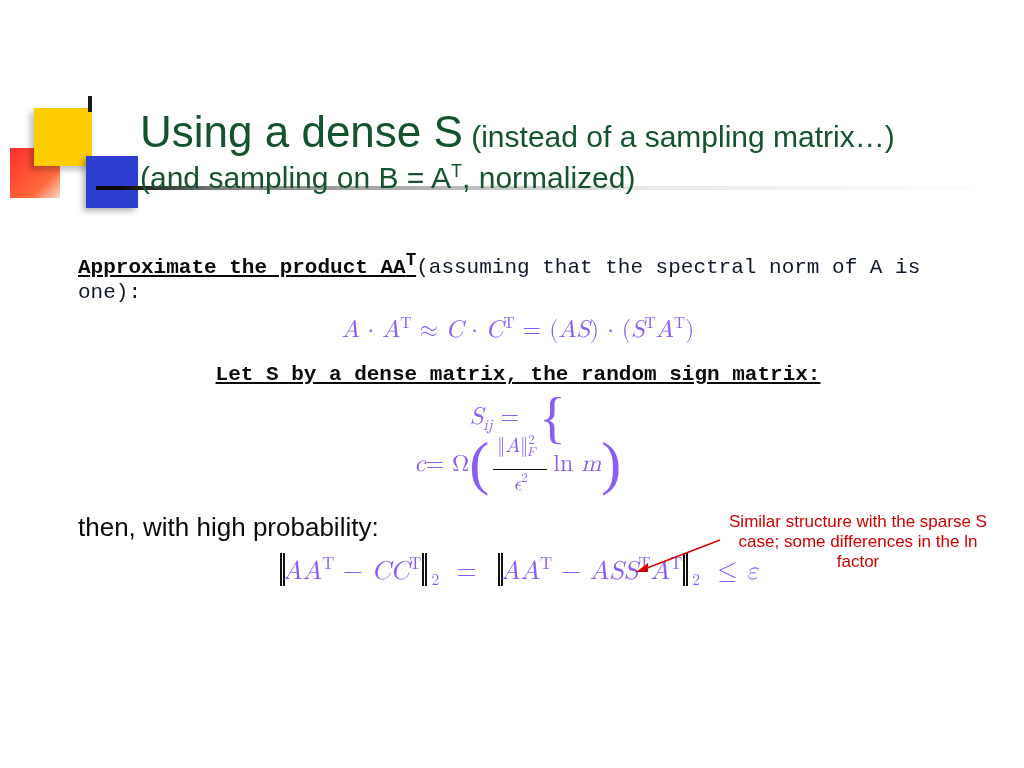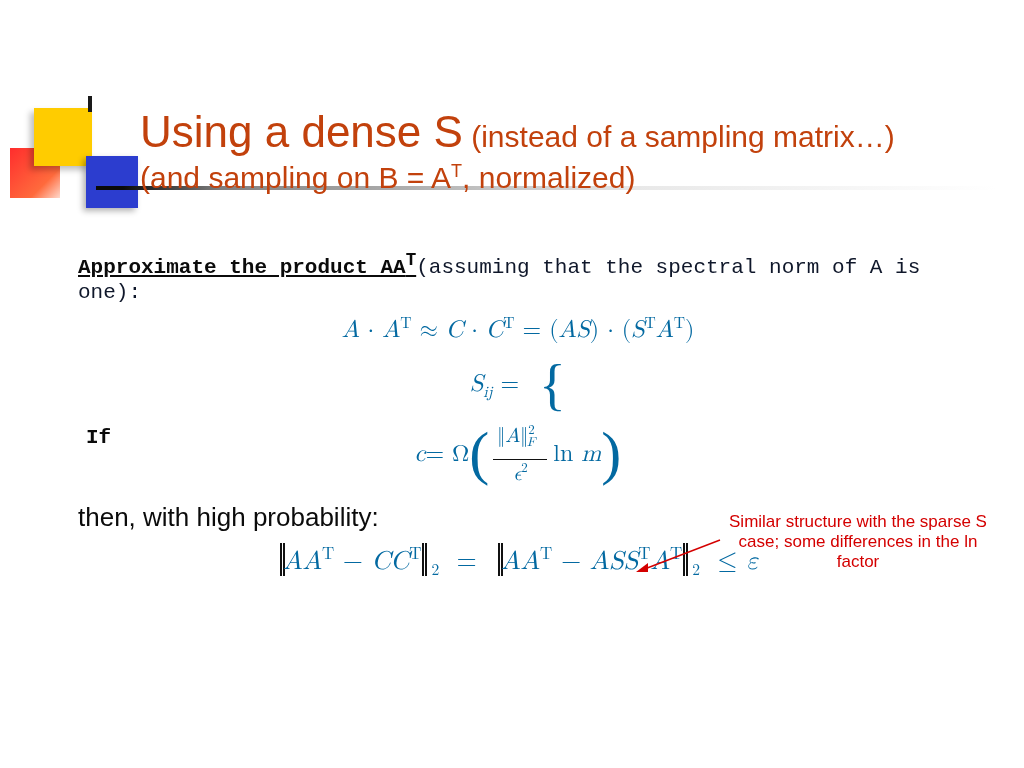--- a/index.html
+++ b/index.html
@@ -46,42 +46,42 @@
   .rule {
     position: absolute;
     left: 96px; top: 78px;
     width: 900px; height: 4px;
     background: linear-gradient(to right,#0a0a0a 0%,#0a0a0a 3%, #808080 14%, #e8e8e8 60%, #ffffff 100%);
   }
   .title {
     position: absolute;
     left: 140px; top: 104px;
     width: 850px;
-    color: #c2410c;
+    color: #14532d;
     font-size: 30px;
     line-height: 1.25;
   }
   .title .big { font-size: 44px; }
   .title sup { font-size: 0.6em; }
   .content {
     position: absolute;
     left: 78px; top: 250px;
     width: 880px;
     color: #0b0b0b;
     font-size: 21px;
   }
   .mono { font-family: "Courier New", Courier, monospace; font-weight: bold; }
   .uline { text-decoration: underline; text-align: center; }
   .purple { color: #0f172a; font-family: Liberation Mono, monospace; font-weight: normal; }
   .eq {
     font-family: "Cambria Math", "Latin Modern Math", "Times New Roman", serif;
     font-size: 24px;
     text-align: center;
     margin: 10px auto 18px auto;
-    color: #0369a1;
+    color: #8b5cf6;
   }
   .eq .it { font-style: italic; }
   .eq sup, .eq sub { font-size: 0.65em; }
   .brace-row { display: inline-flex; align-items: center; gap: 20px; }
   .brace { font-size: 56px; line-height: 0.8; font-family: "Times New Roman", serif; }
   .cases { display: inline-flex; flex-direction: column; font-size: 22px; text-align: left; gap:4px;}
   .paren-row { display:inline-flex; align-items:center; }
   .bigparen { font-size: 60px; line-height: 0.7; font-family: "Times New Roman", serif; position:relative; top:-2px;}
   .frac { display:inline-flex; flex-direction:column; align-items:center; font-size:20px; line-height:1.1; margin:0 4px;}
   .frac .num { border-bottom:1.4px solid #111; padding:0 4px 12px 4px;}
@@ -133,29 +133,29 @@
 <div class="content">
 
   <div style="margin-bottom:6px;">
     <span class="mono uline"><span>Approximate the product AA</span><sup>T</sup></span><span class="purple">(assuming that the spectral norm of A is one)</span><span class="purple">:</span>
   </div>
 
   <div class="eq">
     <span class="it">A</span> · <span class="it">A</span><sup>T</sup> ≈ <span class="it">C</span> · <span class="it">C</span><sup>T</sup> = (<span class="it">AS</span>) · (<span class="it">S</span><sup>T</sup><span class="it">A</span><sup>T</sup>)
   </div>
 
+  <div class="mono uline" style="margin:8px 0 6px 0;">Let S by a dense matrix, the random sign matrix:</div>
 
   <div class="eq">
     <span class="brace-row">
       <span><span class="it">S</span><sub class="it">ij</sub> = </span>
       <span class="brace">{</span>
     </span>
   </div>
 
-  <div class="mono" style="margin:14px 0 0 8px;">If</div>
 
   <div class="eq" style="margin-top:-24px;">
     <span class="paren-row">
       <span class="it">c</span> = Ω
       <span class="bigparen">(</span>
       <span class="frac">
         <span class="num">‖<span class="it">A</span>‖<span style="font-size:0.65em;position:relative;top:-0.6em;">2</span><span style="font-size:0.65em;position:relative;top:0.3em;left:-0.6em;"><span class="it">F</span></span></span>
         <span class="den"><span class="it">ϵ</span><sup>2</sup></span>
       </span>
       <span style="margin-left:2px;">ln <span class="it">m</span></span>

